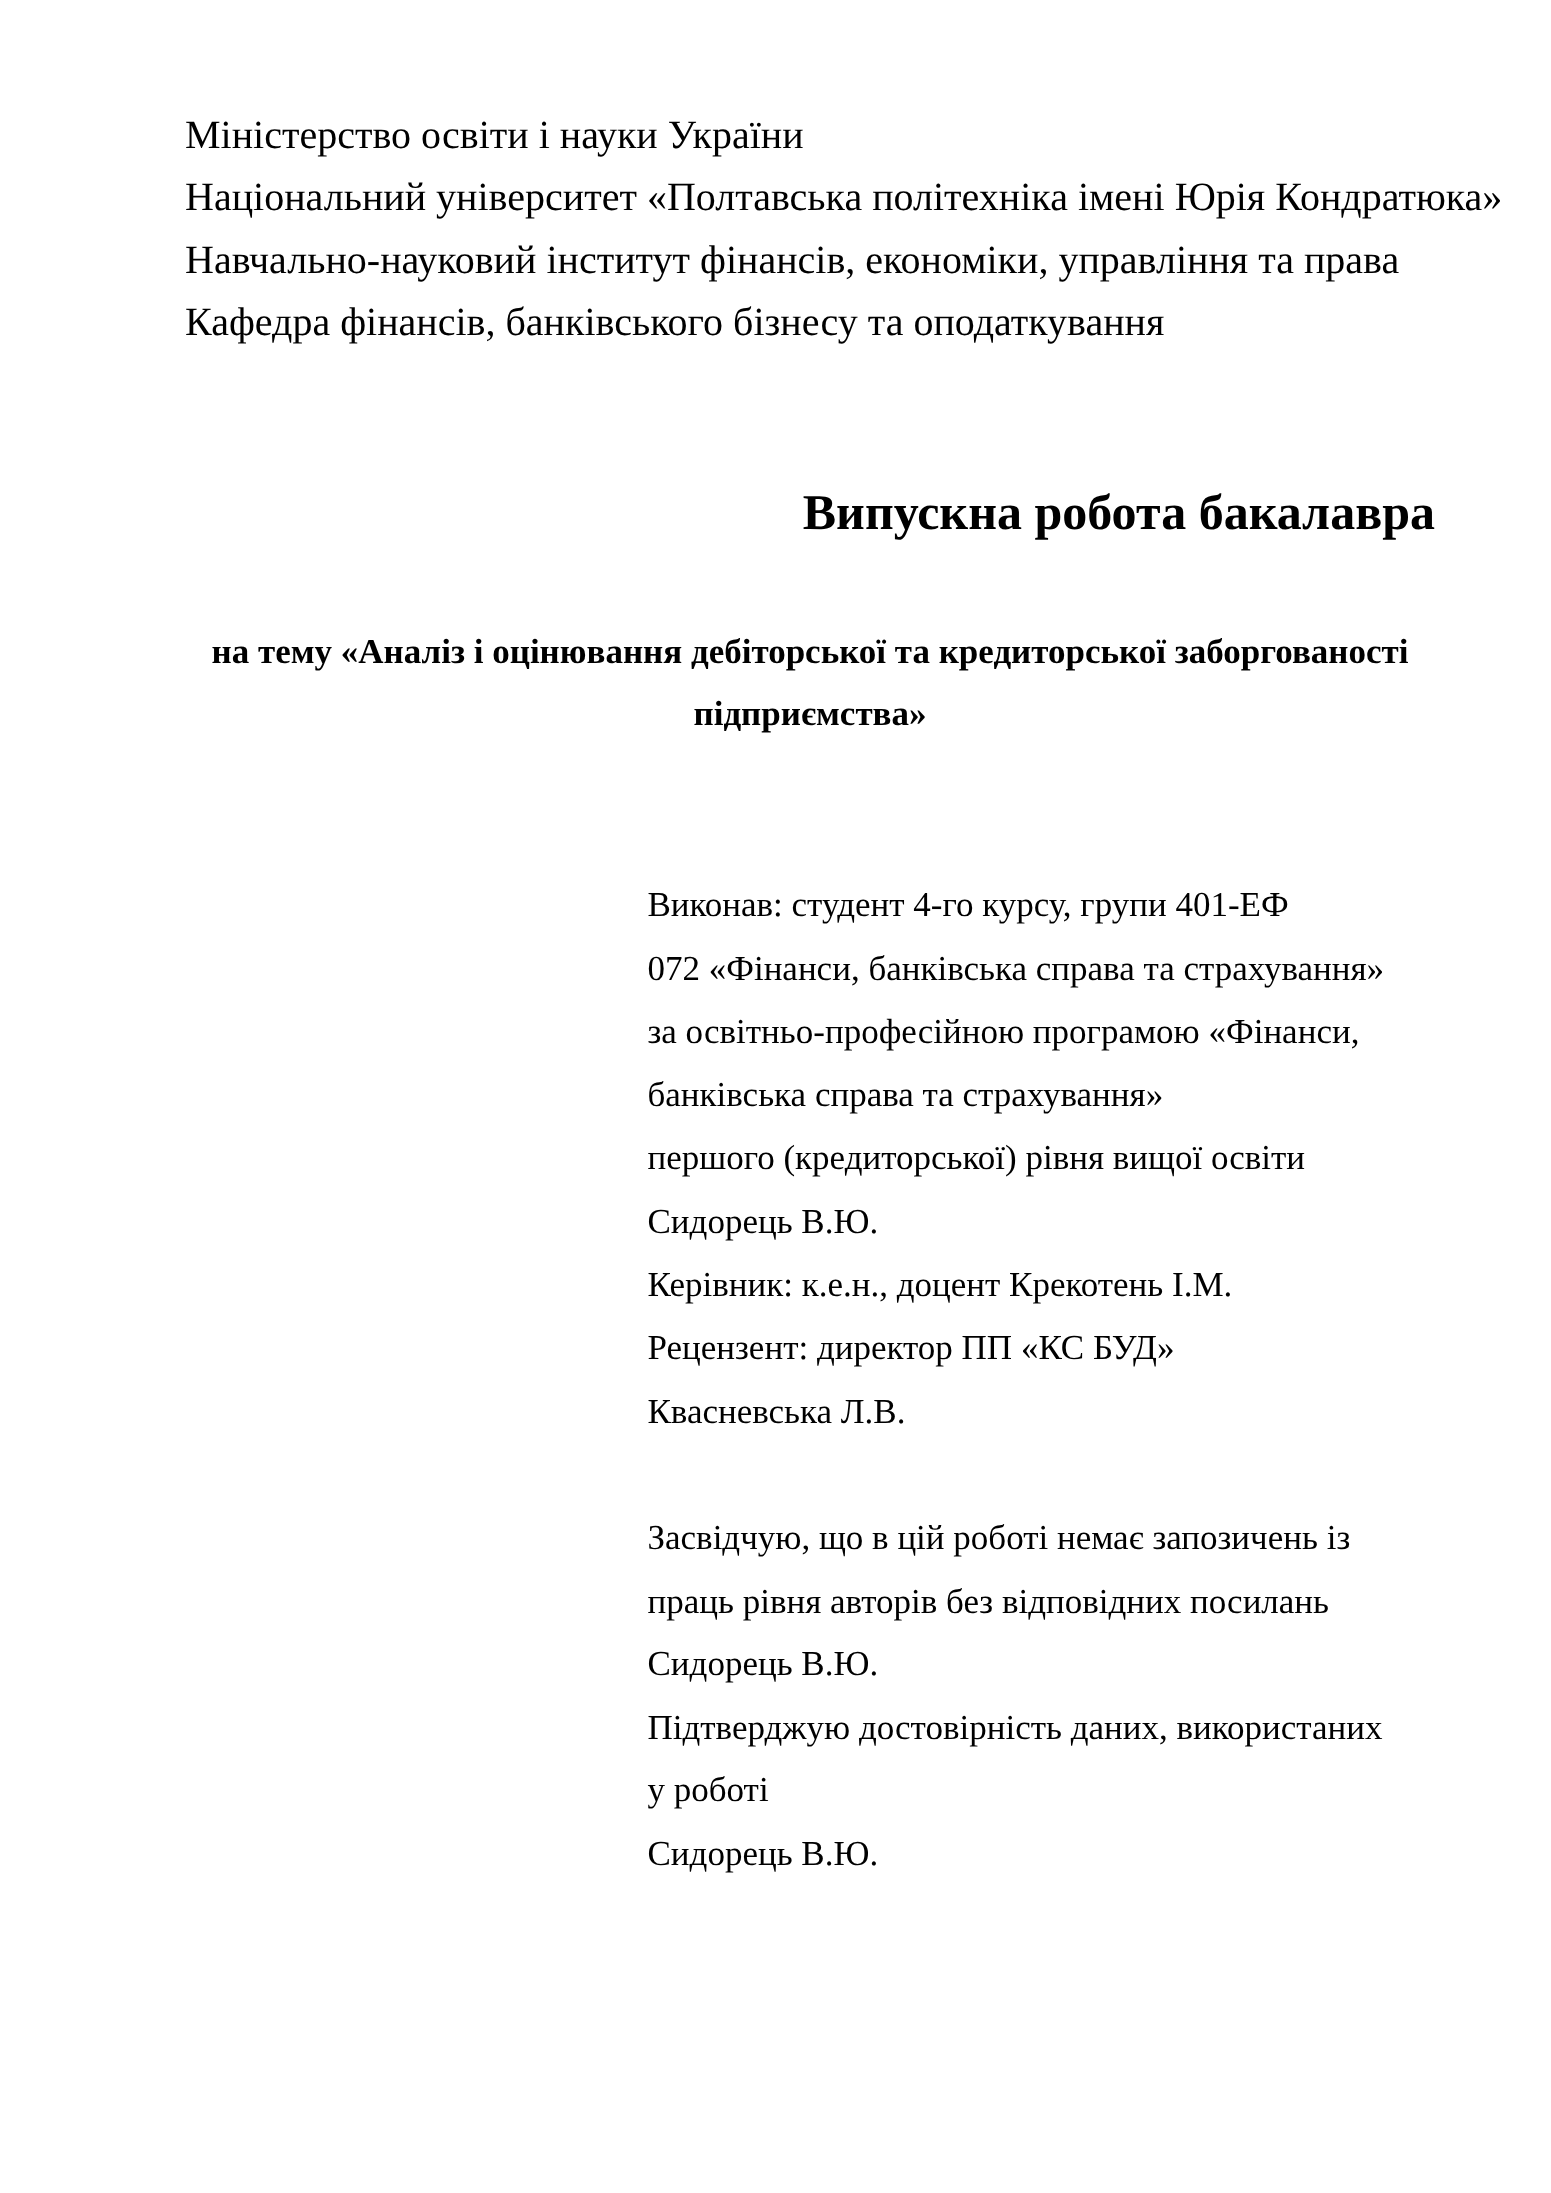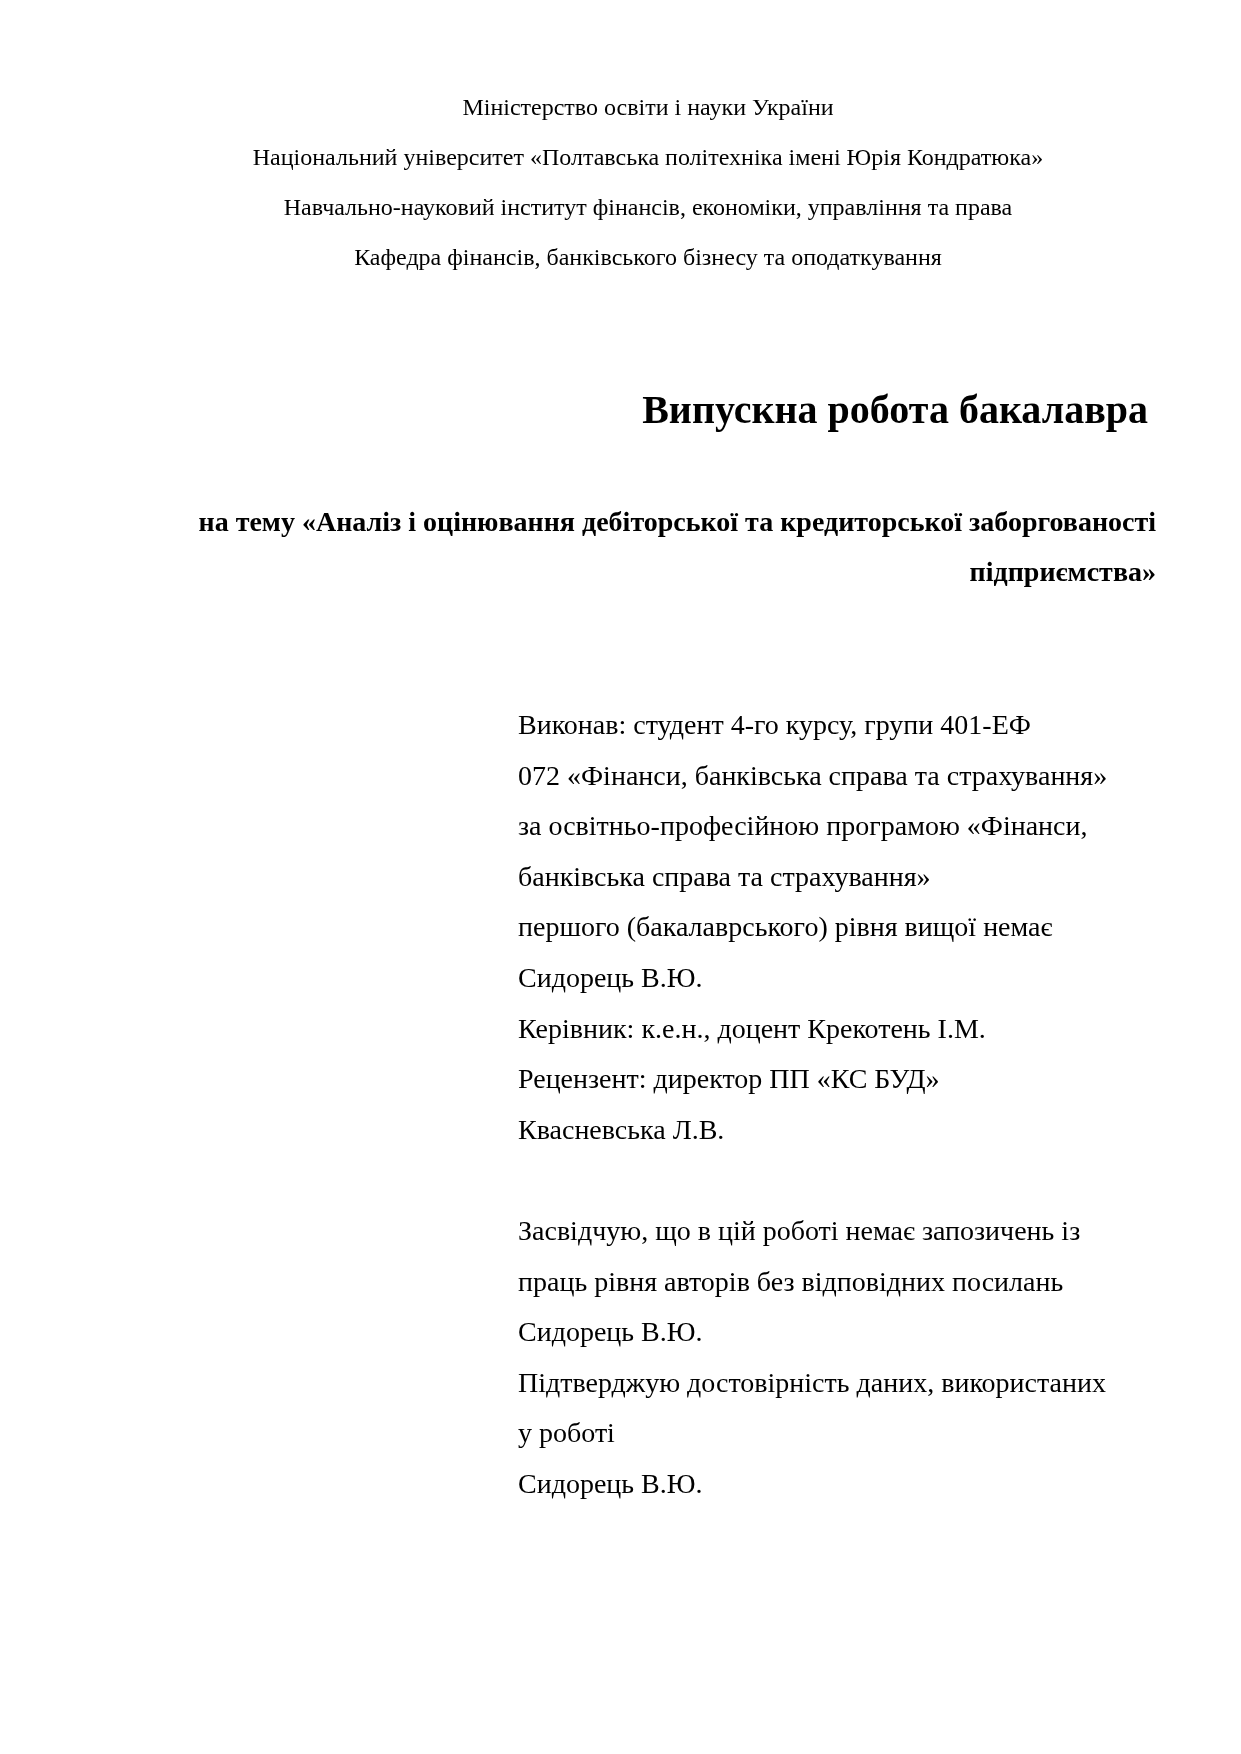--- a/index.html
+++ b/index.html
@@ -21,22 +21,21 @@
       top: 0;
       width: 1241px;
       height: 1754px;
       background: #ffffff;
     }
     .header-block {
       position: absolute;
       left: 148px;
       width: 1000px;
       top: 82px;
-      text-align: center;
-      font-size: 24px;
+      font-size: 32px;
       line-height: 50px;
     }
     .header-line {
       display: block;
       white-space: nowrap;
     }
     .title {
       position: absolute;
       left: 148px;
       width: 1000px;
@@ -45,21 +44,21 @@
       font-size: 40px;
       font-weight: bold;
       line-height: 50px;
       white-space: nowrap;
     }
     .topic {
       position: absolute;
       left: 140px;
       width: 1016px;
       top: 497px;
-      text-align: right;
+      text-align: center;
       font-size: 28px;
       font-weight: bold;
       line-height: 50px;
     }
     .topic-line {
       display: block;
       white-space: nowrap;
     }
     .info-block {
       position: absolute;
@@ -105,21 +104,21 @@
   <div class="topic">
     <span class="topic-line">на тему «Аналіз і оцінювання дебіторської та кредиторської заборгованості</span>
     <span class="topic-line">підприємства»</span>
   </div>
 
   <div class="info-block">
     <span class="info-line">Виконав: студент 4-го курсу, групи 401-ЕФ</span>
     <span class="info-line">072 «Фінанси, банківська справа та страхування»</span>
     <span class="info-line">за освітньо-професійною програмою «Фінанси,</span>
     <span class="info-line">банківська справа та страхування»</span>
-    <span class="info-line">першого (бакалаврського) рівня вищої немає</span>
+    <span class="info-line">першого (кредиторської) рівня вищої освіти</span>
     <span class="info-line">Сидорець В.Ю.</span>
     <span class="info-line">Керівник: к.е.н., доцент Крекотень І.М.</span>
     <span class="info-line">Рецензент: директор ПП «КС БУД»</span>
     <span class="info-line">Квасневська Л.В.</span>
 
     <span class="info-gap"></span>
 
     <span class="info-line">Засвідчую, що в цій роботі немає запозичень із</span>
     <span class="info-line">праць рівня авторів без відповідних посилань</span>
     <span class="info-line">Сидорець В.Ю.</span>

